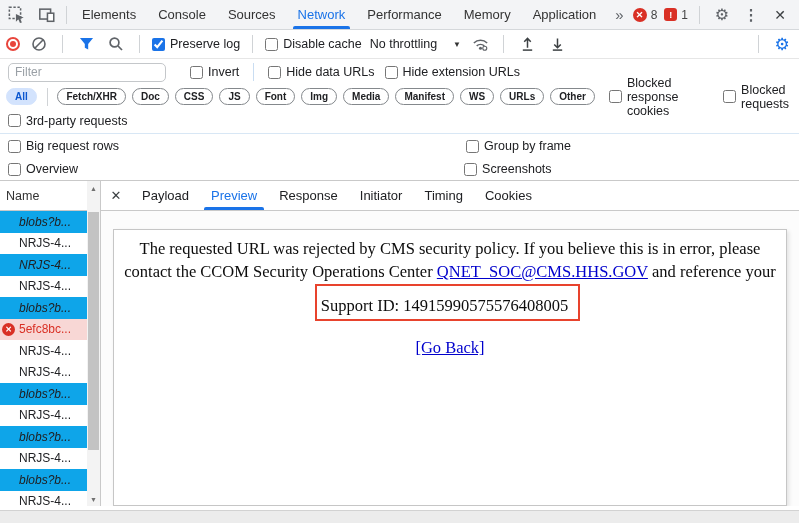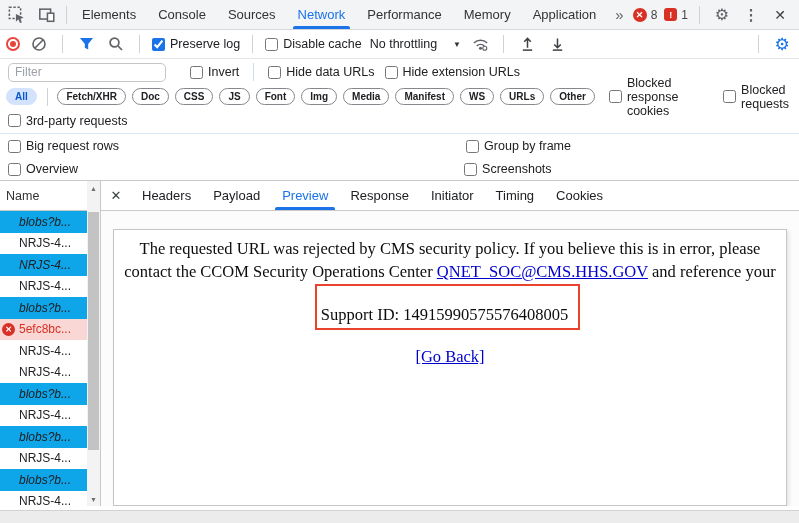--- a/index.html
+++ b/index.html
@@ -95,21 +95,21 @@
     position:relative; cursor:pointer; }
   .dtab.active { color:#1a73e8; }
   .dtab.active::after { content:""; position:absolute; left:4px; right:4px; bottom:0;
     height:3px; background:#1a73e8; border-radius:2px 2px 0 0; }
 
   .preview-area { flex:1; overflow:hidden; padding:18px 12px 0 12px;text-align:center; }
   .preview-box { background:#fff; border:1px solid #c6c6c6; box-shadow:2px 2px 4px rgba(0,0,0,0.10);
     height:100%; padding:7px 10px; font-family:"Liberation Serif", serif; font-size:16.5px;
     color:#0c0c0c; line-height:23px; }
   .preview-box a { color:#0000cc; text-decoration:underline; cursor:pointer; }
-  .support-box { display:inline-block; border:2px solid #e8432d; padding:17px 10px 2px 4px;
+  .support-box { display:inline-block; border:2px solid #e8432d; padding:8px 10px 2px 4px;
     margin:1px 0 0 -5px; }
   .goback { margin-top:15px; }
 
   
   .footer-gap { height:4px; background:#fff; flex:0 0 auto; }
   .footer-strip { height:13px; background:#ececec; border-top:1px solid #d2d2d2; flex:0 0 auto; }
 
   svg { display:block; }
 </style>
 </head>
@@ -317,21 +317,20 @@
       <div class="scrollbar">
         <span class="sb-arrow">▲</span>
         <span class="sb-thumb"></span>
         <span class="sb-arrow sb-bottom">▼</span>
       </div>
     </div>
 
     <div class="detail">
       <div class="detail-tabbar">
         <span class="close-x">✕</span>
-        <div class="dtab">Headers</div>
         <div class="dtab">Payload</div>
         <div class="dtab active">Preview</div>
         <div class="dtab">Response</div>
         <div class="dtab">Initiator</div>
         <div class="dtab">Timing</div>
         <div class="dtab">Cookies</div>
       </div>
       <div class="preview-area">
         <div class="preview-box">
           <div>The requested URL was rejected by CMS security policy. If you believe this is in error, please</div>

